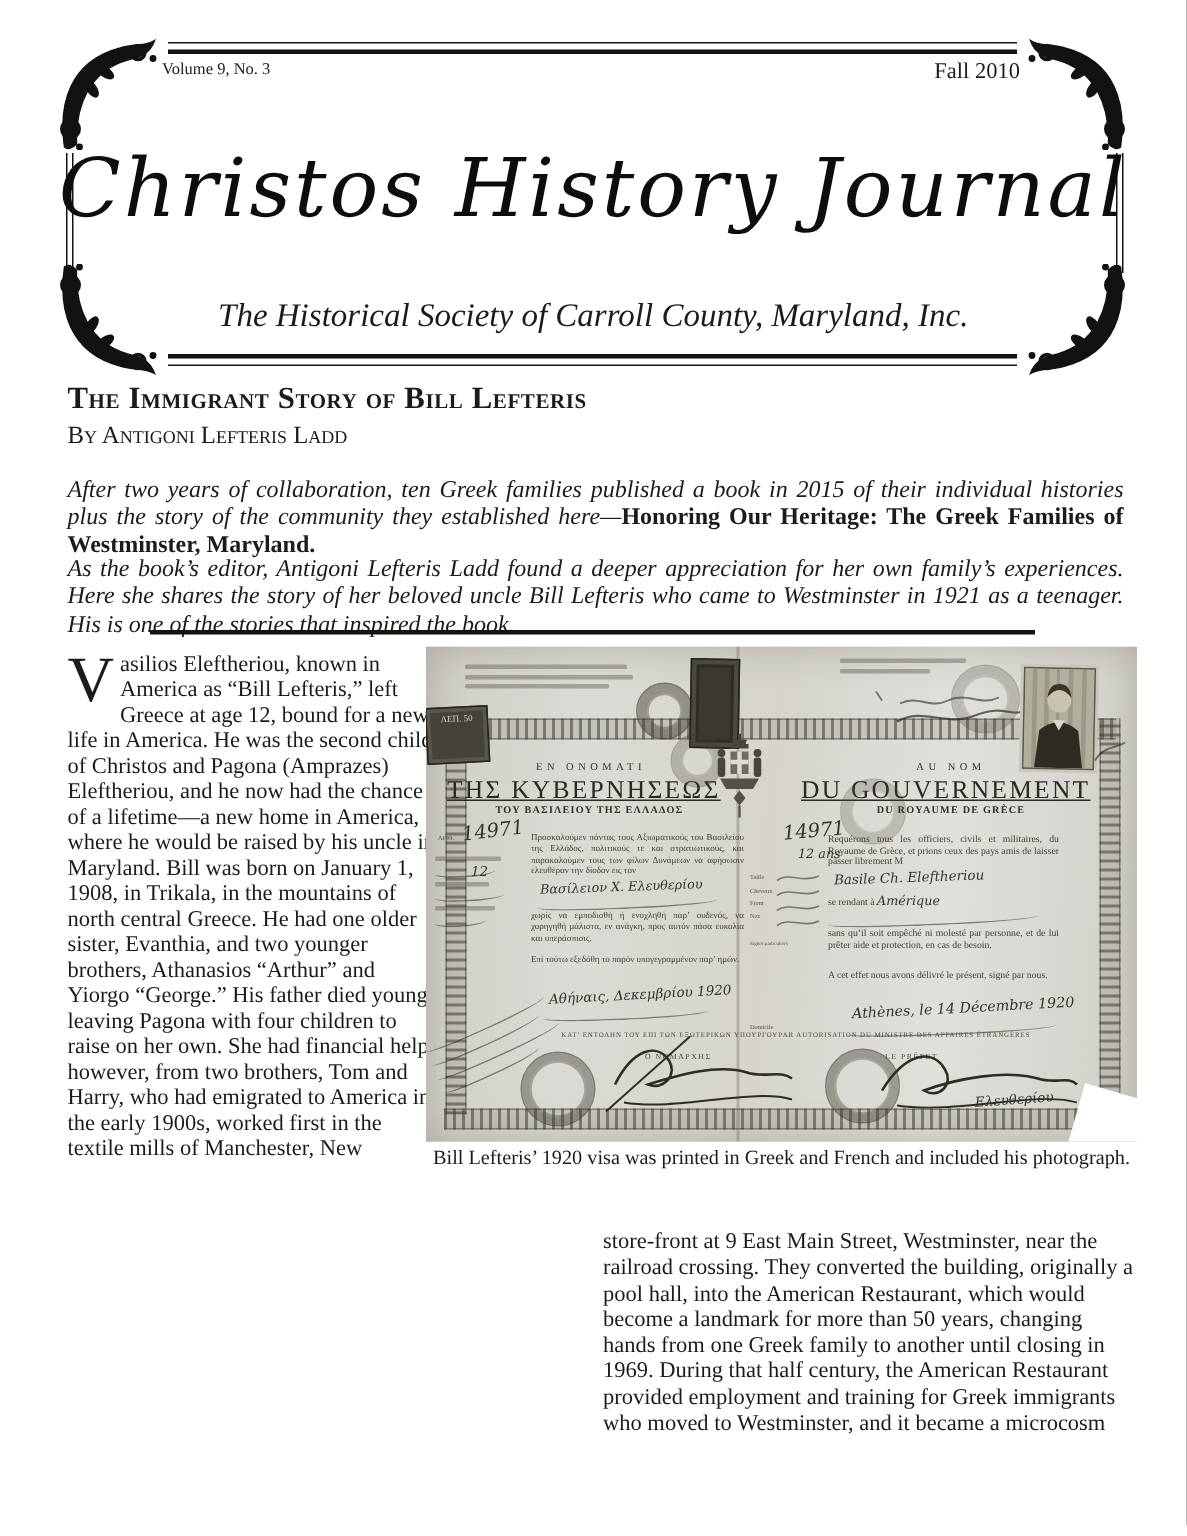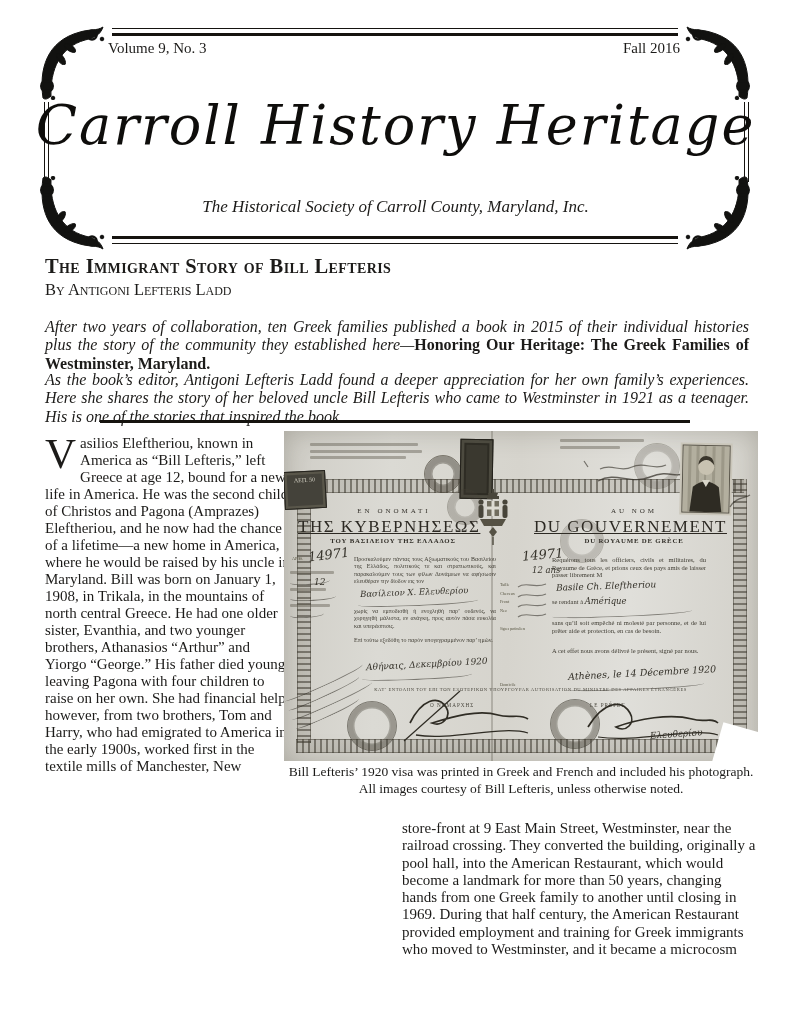--- a/index.html
+++ b/index.html
@@ -4,25 +4,25 @@
 <style>
   html,body{margin:0;padding:0;background:#888;}
   .page{position:relative;width:791px;height:1024px;background:#fff;overflow:hidden;
         font-family:"Liberation Serif",serif;color:#1c1b19;}
   .abs{position:absolute;}
 
   
   .rule-top{border-top:1.5px solid #15130f;border-bottom:3px solid #15130f;height:4px;}
   .rule-bottom{border-top:3px solid #15130f;border-bottom:1.5px solid #15130f;height:4px;}
   .side-rule{width:3px;border-left:1.5px solid #15130f;border-right:1.5px solid #15130f;}
-  .vol{font-size:15px;}
+  .vol{font-size:11px;}
   .issue{font-size:15px;text-align:right;}
   .mast-title{width:791px;text-align:center;font-family:"DejaVu Serif",serif;
               font-style:italic;font-size:54px;letter-spacing:2px;color:#0e0d0b;}
-  .mast-sub{width:791px;text-align:center;font-style:italic;font-size:17px;}
+  .mast-sub{width:791px;text-align:center;font-style:italic;font-size:22px;}
   .corner{width:70px;height:76px;}
   .corner svg{display:block;width:100%;height:100%;}
 
   
   .h1{font-size:20.5px;font-weight:bold;font-variant:small-caps;letter-spacing:.4px;}
   .byline{font-size:16.5px;font-variant:small-caps;}
   .intro{width:704px;font-style:italic;font-size:16px;line-height:18.4px;text-align:justify;}
   .intro b{font-style:normal;font-weight:bold;}
   .divider{height:2.5px;background:#15130f;}
   .bodytxt{font-size:15px;line-height:17px;}
@@ -115,22 +115,22 @@
         <circle cx="17" cy="74" r="1.8"></circle>
     </svg>
   </div>
 
   <div class="abs rule-top" style="left:112px;top:28px;width:566px"></div>
   <div class="abs rule-bottom" style="left:112px;top:236px;width:566px"></div>
   <div class="abs side-rule" style="left:44px;top:102px;height:80px"></div>
   <div class="abs side-rule" style="left:744px;top:102px;height:80px"></div>
 
   <div class="abs vol" style="left:108px;top:40px">Volume 9, No. 3</div>
-  <div class="abs issue" style="left:480px;top:40px;width:200px">Fall 2016</div>
-  <div class="abs mast-title" style="left:0;top:94px">Carroll History Heritage</div>
+  <div class="abs issue" style="left:480px;top:40px;width:200px">Fall 2010</div>
+  <div class="abs mast-title" style="left:0;top:94px">Christos History Journal</div>
   <div class="abs mast-sub" style="left:0;top:197px">The Historical Society of Carroll County, Maryland, Inc.</div>
 
   <div class="abs byline" style="left:45px;top:280px">By Antigoni Lefteris Ladd</div>
   <div class="abs h1" style="left:45px;top:255px">The Immigrant Story of Bill Lefteris</div>
 
   <div class="abs intro" style="left:45px;top:318px"><span>After two years of collaboration, ten Greek families published a book in 2015 of their individual histories plus the story of the community they established here—</span><b>Honoring Our Heritage: The Greek Families of Westminster, Maryland.</b></div>
   <div class="abs intro" style="left:45px;top:371px">As the book’s editor, Antigoni Lefteris Ladd found a deeper appreciation for her own family’s experiences. Here she shares the story of her beloved uncle Bill Lefteris who came to Westminster in 1921 as a teenager. His is one of the stories that inspired the book.</div>
 
   <div class="abs divider" style="left:100px;top:420px;width:590px"></div>
 
@@ -282,17 +282,16 @@
           <div class="hand" style="width:78px;margin-top:3px"></div>
         <div class="hand" style="width:88px;margin-top:3px"></div>
           <div class="hand" style="width:70px;margin-top:3px"></div>
       </div>
 
       <div class="abs torn" style="left:432px;top:300px;width:70px;height:44px;transform:rotate(16deg)"></div>
     </div>
 
     <div class="caption" style="margin-top:3px">
       <div>Bill Lefteris’ 1920 visa was printed in Greek and French and included his photograph.</div>
-      <div>All images courtesy of Bill Lefteris, unless otherwise noted.</div>
     </div>
   </div>
 
 </div>
 
 </body></html>

